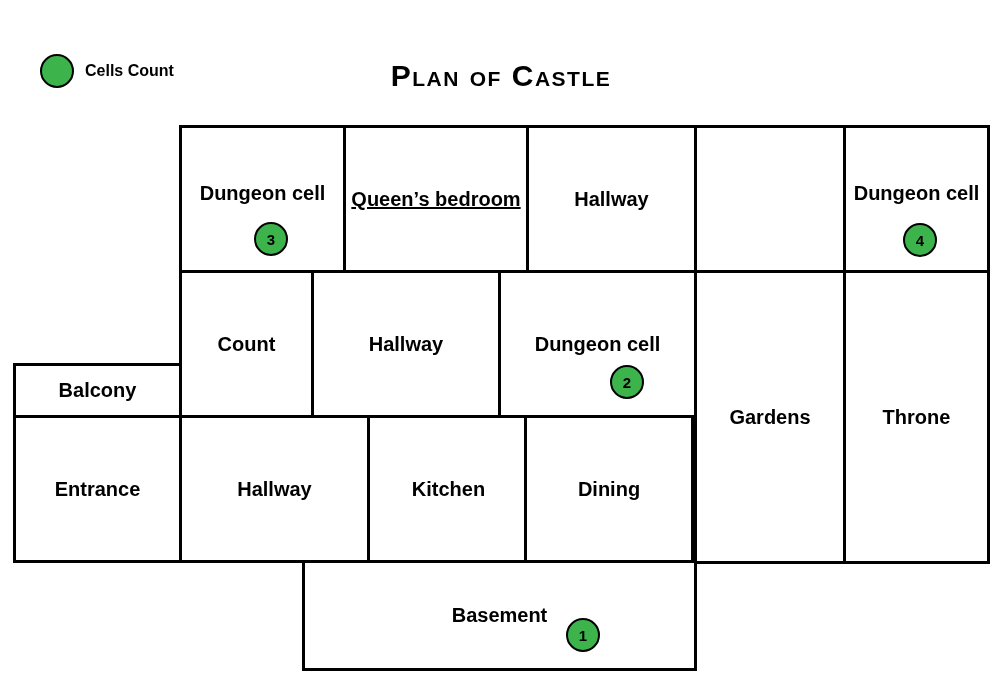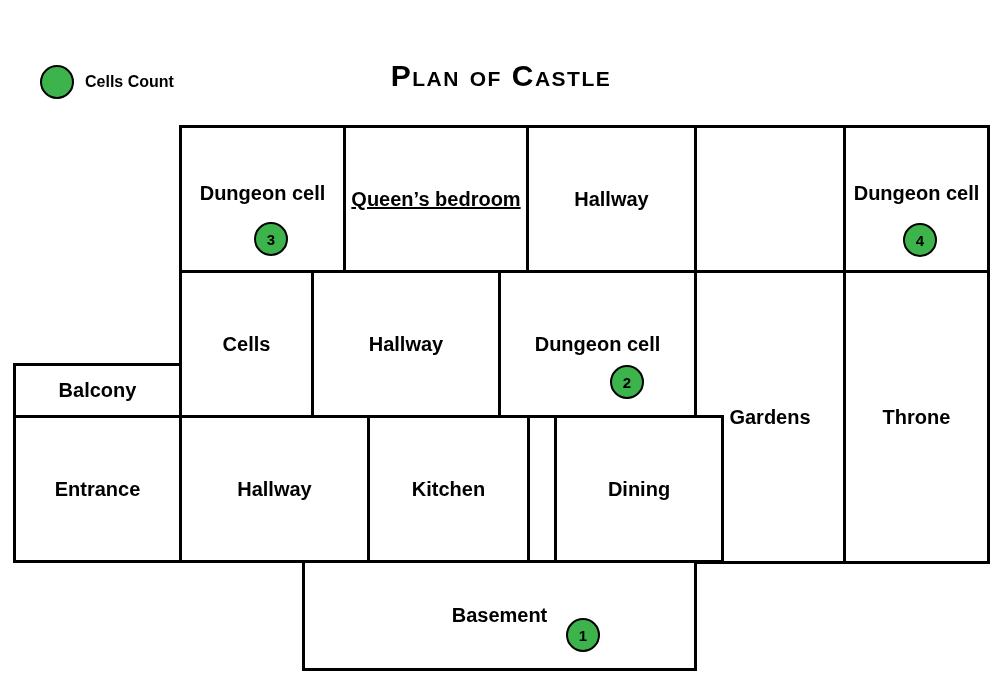--- a/index.html
+++ b/index.html
@@ -9,21 +9,21 @@
     overflow:hidden;
   }
   .canvas { position:relative; width:1000px; height:700px; background:#ffffff; }
 
   .title {
     position:absolute; left:0; top:58px; width:1000px; margin:1px;
     text-align:center; font-size:30px; font-weight:bold;
     font-variant:small-caps; letter-spacing:1.5px;
   }
 
-  .legend { position:absolute; left:40px; top:65px; display:flex; align-items:center; }
+  .legend { position:absolute; left:40px; top:54px; display:flex; align-items:center; }
   .legend-label { font-size:16px; font-weight:bold; margin-left:11px; }
 
   .badge {
     width:34px; height:34px; border-radius:50%;
     background:#3cb44b; border:2px solid #000;
     box-sizing:border-box;
     display:flex; align-items:center; justify-content:center;
     font-size:15px; font-weight:bold; color:#000;
   }
 
@@ -44,21 +44,21 @@
   #r-dc4      { left:843px; top:125px; width:147px; height:148px; }
   #r-office   { left:179px; top:270px; width:135px; height:148px; }
   #r-hall-mid { left:311px; top:270px; width:190px; height:148px; }
   #r-dc2      { left:498px; top:270px; width:199px; height:148px; }
   #r-gardens  { left:694px; top:270px; width:152px; height:294px; }
   #r-throne   { left:843px; top:270px; width:147px; height:294px; }
   #r-balcony  { left:13px;  top:363px; width:169px; height:55px;  }
   #r-entrance { left:13px;  top:415px; width:169px; height:148px; }
   #r-hall-bot { left:179px; top:415px; width:191px; height:148px; }
   #r-kitchen  { left:367px; top:415px; width:163px; height:148px; }
-  #r-dining   { left:554px; top:415px; width:170px; height:148px; }
+  #r-dining   { left:524px; top:415px; width:170px; height:148px; }
   #r-basement { left:302px; top:560px; width:395px; height:111px; }
 
   
   #b-dc3      { left:72px;  top:94px; }
   #b-dc4      { left:57px;  top:95px; }
   #b-dc2      { left:109px; top:92px; }
   #b-basement { left:261px; top:55px; }
 </style>
 </head>
 <body>
@@ -88,21 +88,21 @@
   <div class="room" id="r-empty">
     <span class="room-label"></span>
   </div>
 
   <div class="room" id="r-dc4">
     <span class="room-label nudge-up">Dungeon cell</span>
     <span class="badge" id="b-dc4">4</span>
   </div>
 
   <div class="room" id="r-office">
-    <span class="room-label">Cells</span>
+    <span class="room-label">Count</span>
   </div>
 
   <div class="room" id="r-hall-mid">
     <span class="room-label">Hallway</span>
   </div>
 
   <div class="room" id="r-dc2">
     <span class="room-label">Dungeon cell</span>
     <span class="badge" id="b-dc2">2</span>
   </div>

